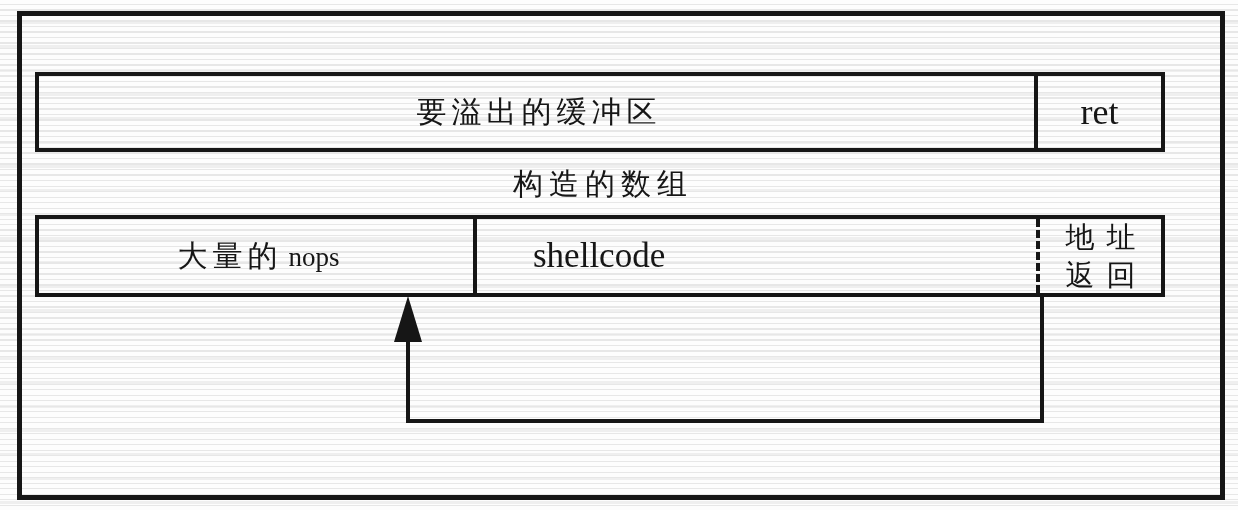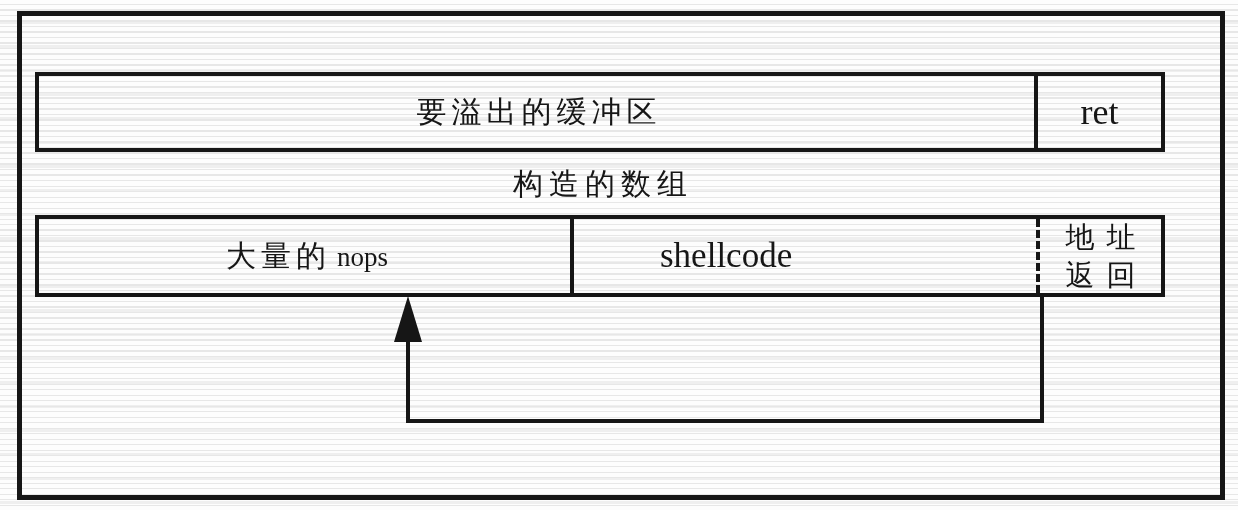--- a/index.html
+++ b/index.html
@@ -36,22 +36,22 @@
     display:flex;align-items:flex-end;
   }
   .row1{top:72px;height:80px;}
   .row2{top:215px;height:82px;}
   .cell{
     display:flex;align-items:center;justify-content:center;
     height:100%;
   }
   .cell-buffer{flex:1;border-right:4px solid var(--line);}
   .cell-ret{width:123px;font-size:36px;}
-  .cell-nops{width:535px;border-right:4px solid var(--line);}
-  .cell-shellcode{flex:1;justify-content:flex-start;padding-left:86px;font-size:35px;}
+  .cell-nops{width:438px;border-right:4px solid var(--line);}
+  .cell-shellcode{flex:1;justify-content:flex-start;padding-left:56px;font-size:35px;}
   .cell-retaddr{
     width:125px;border-left:4px dashed var(--line);
     flex-direction:column;justify-content:center;
     font-size:29px;line-height:38px;letter-spacing:12px;text-indent:12px;
   }
   .cjk{font-size:30px;letter-spacing:5px;text-indent:5px;}
   .latin{font-size:27px;letter-spacing:0;}
   .nops-combo{display:flex;align-items:baseline;gap:6px;}
   .mid-label{
     position:absolute;left:35px;top:158px;width:1130px;height:52px;

